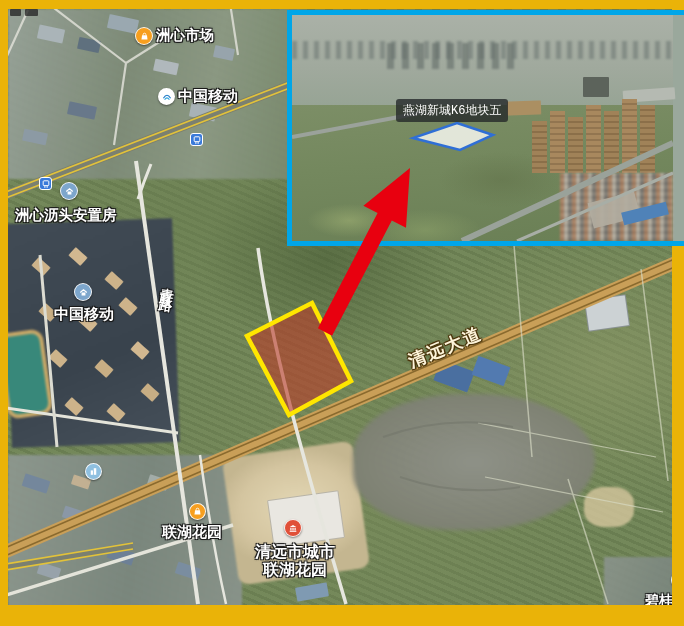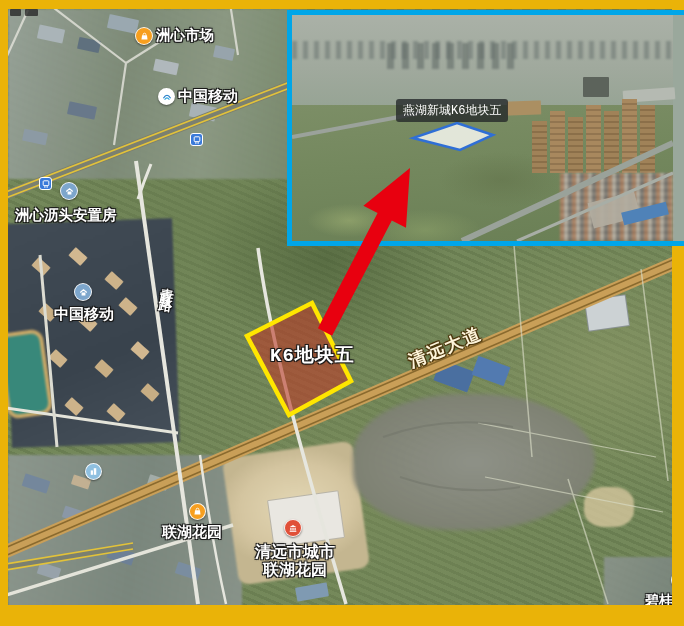--- a/index.html
+++ b/index.html
@@ -222,21 +222,20 @@
     <div class="lbl" style="left:170px;top:81px;font-size:15px;">中国移动</div>
     <div class="lbl" style="left:7px;top:199px;font-size:14.5px;">洲心沥头安置房</div>
     <div class="lbl" style="left:46px;top:299px;font-size:15px;">中国移动</div>
     <div class="lbl road-v" style="left:152px;top:268px;font-size:13.5px;">青联路</div>
     <div class="lbl" style="left:154px;top:517px;font-size:15px;">联湖花园</div>
     <div class="lbl lbl-center" style="left:247px;top:536px;width:80px;font-size:16px;">
       <div>清远市城市</div>
       <div>联湖花园</div>
     </div>
     <div class="lbl avenue-lbl" style="left:399px;top:330px;font-size:17.5px;">清远大道</div>
-    <div class="lbl plot-lbl" style="left:262px;top:337px;">K6地块五</div>
     <div class="lbl" style="left:637px;top:585px;font-size:14px;">碧桂园</div>
 
     <div class="patch" style="left:2px;top:0;width:11px;height:7px;background:rgba(40,40,40,.8);border-radius:1px;"></div>
     <div class="patch" style="left:17px;top:0;width:13px;height:7px;background:rgba(40,40,40,.8);border-radius:1px;"></div>
   </div>
 
   <div class="inset">
     <div class="ph" style="left:0;top:0;width:381px;height:98px;background:linear-gradient(#aab1a7 0%,#a0a99d 55%,#95a393 100%);"></div>
     <div class="ph blur1" style="left:0;top:26px;width:381px;height:18px;background:repeating-linear-gradient(90deg,rgba(108,118,114,.55) 0 5px,rgba(108,118,114,0) 5px 11px);"></div>
     <div class="ph blur1" style="left:95px;top:28px;width:130px;height:26px;background:repeating-linear-gradient(90deg,rgba(98,108,104,.6) 0 7px,transparent 7px 15px);"></div>

